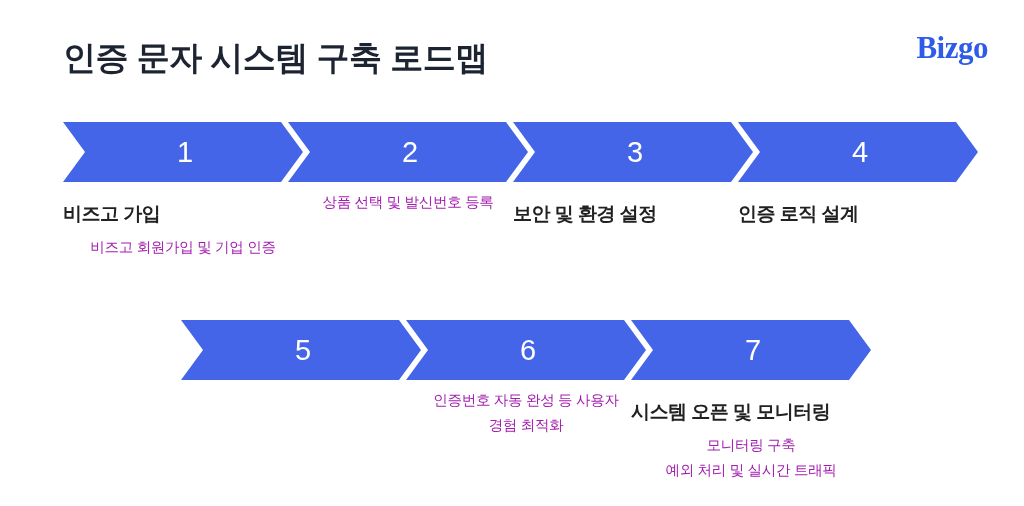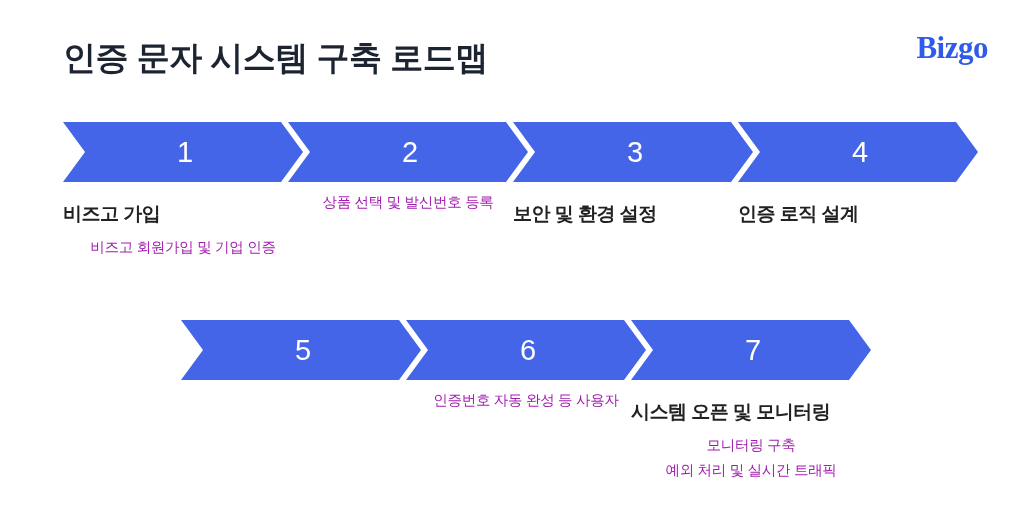--- a/index.html
+++ b/index.html
@@ -120,20 +120,21 @@
         <span class="num">5</span>
       </div>
     </div>
 
     <div class="step" style="left:396px">
       <div class="chevron">
         <span class="num">6</span>
       </div>
       <div class="step-desc">
         <div>인증번호 자동 완성 등 사용자</div>
+        <div>경험 최적화</div>
       </div>
     </div>
 
     <div class="step" style="left:621px">
       <div class="chevron">
         <span class="num">7</span>
       </div>
       <div class="step-title">시스템 오픈 및 모니터링</div>
       <div class="step-desc">
         <div>모니터링 구축</div>

